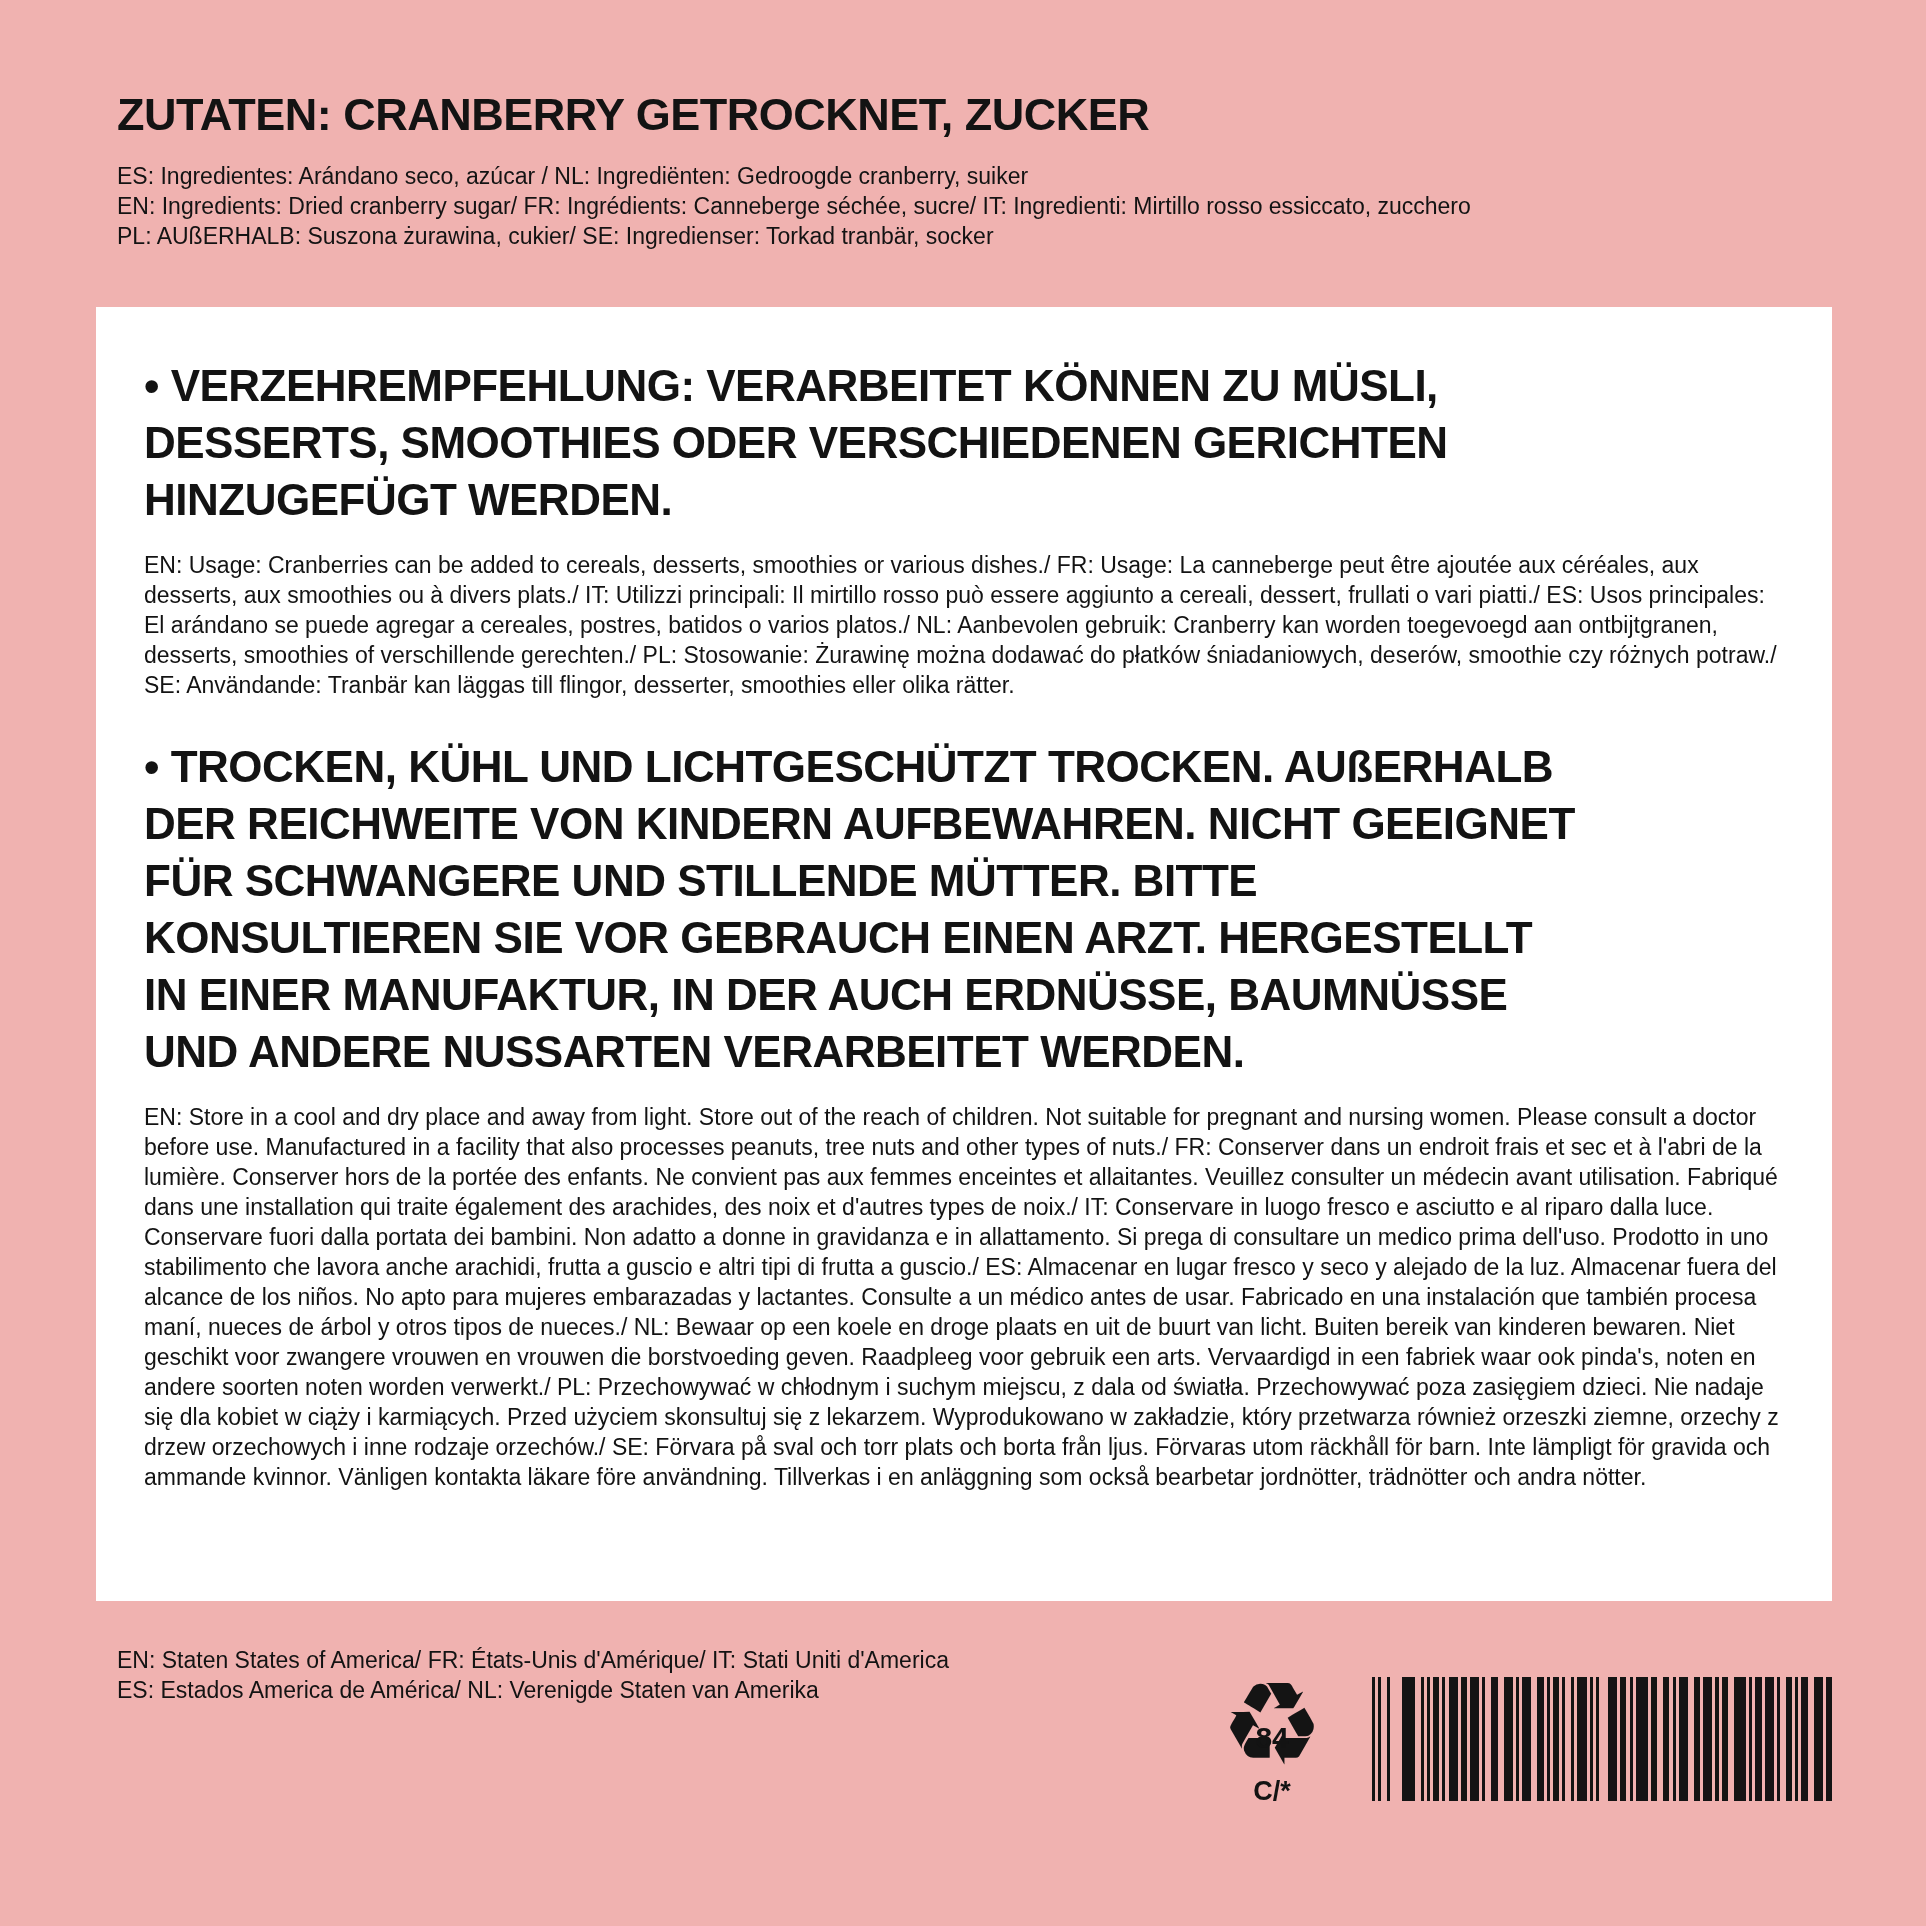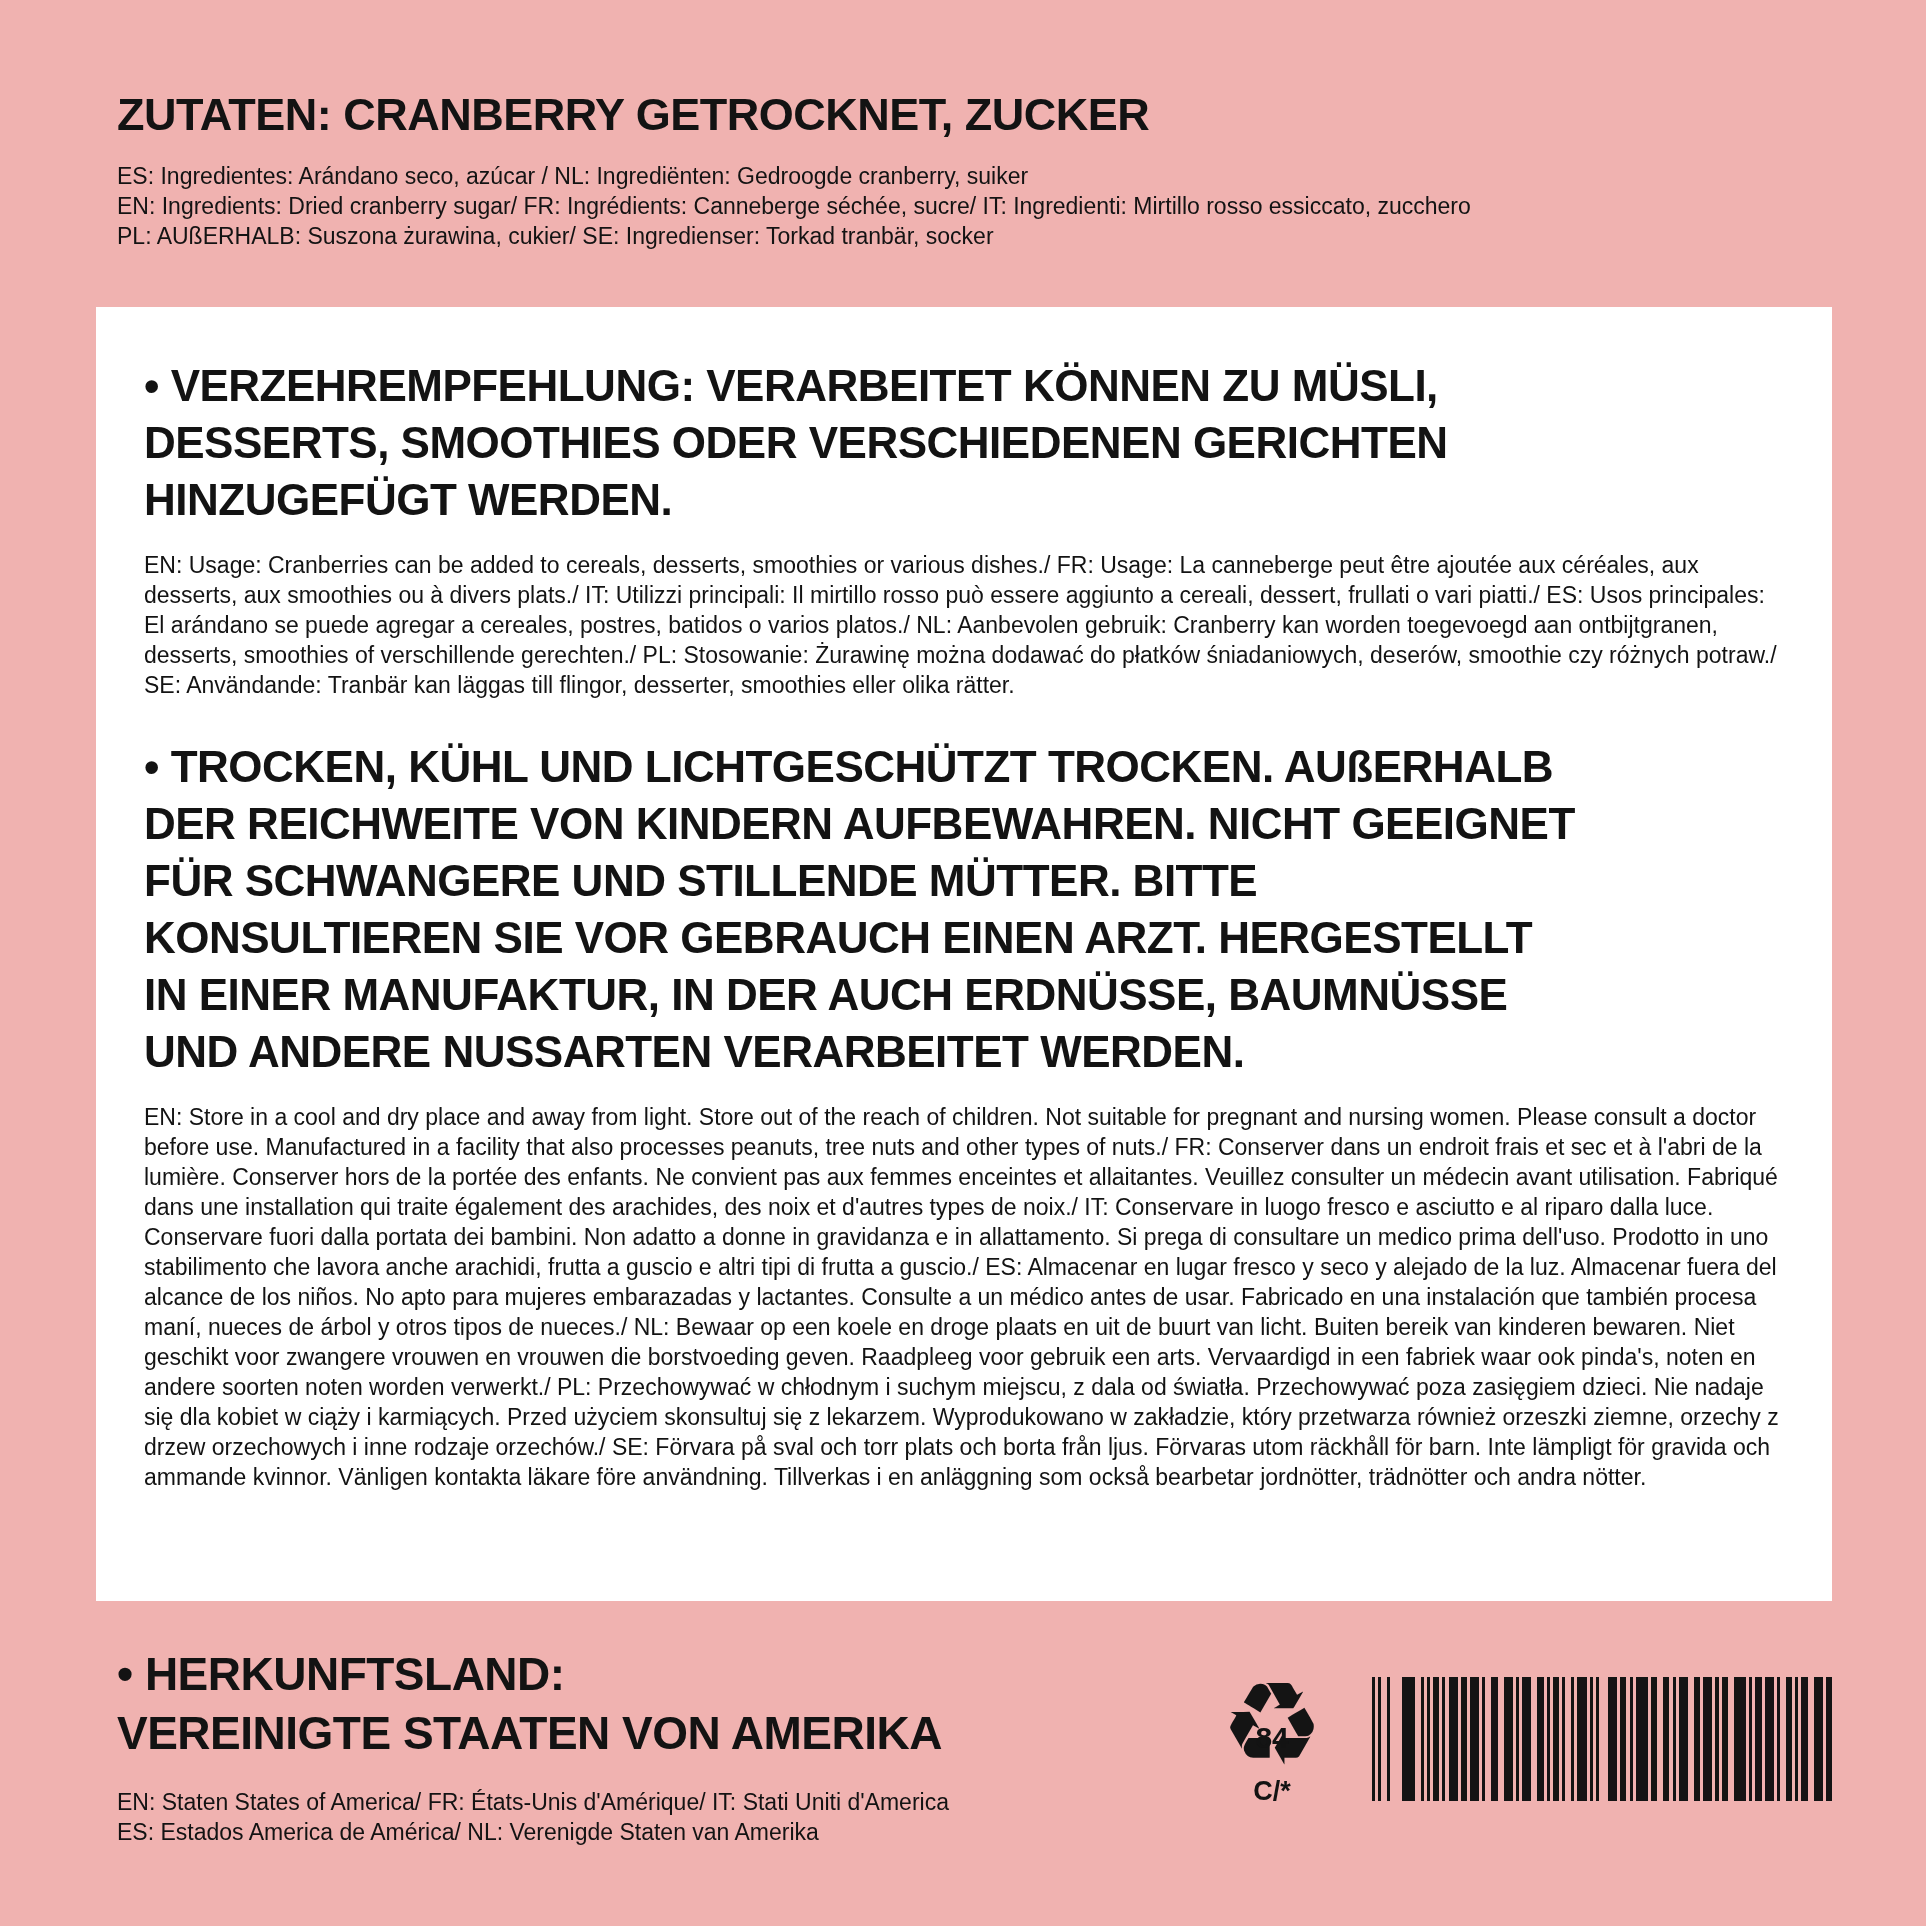--- a/index.html
+++ b/index.html
@@ -81,22 +81,20 @@
 DER REICHWEITE VON KINDERN AUFBEWAHREN. NICHT GEEIGNET
 FÜR SCHWANGERE UND STILLENDE MÜTTER. BITTE
 KONSULTIEREN SIE VOR GEBRAUCH EINEN ARZT. HERGESTELLT
 IN EINER MANUFAKTUR, IN DER AUCH ERDNÜSSE, BAUMNÜSSE
 UND ANDERE NUSSARTEN VERARBEITET WERDEN.</h2>
     <p class="body">EN: Store in a cool and dry place and away from light. Store out of the reach of children. Not suitable for pregnant and nursing women. Please consult a doctor before use. Manufactured in a facility that also processes peanuts, tree nuts and other types of nuts./ FR: Conserver dans un endroit frais et sec et à l'abri de la lumière. Conserver hors de la portée des enfants. Ne convient pas aux femmes enceintes et allaitantes. Veuillez consulter un médecin avant utilisation. Fabriqué dans une installation qui traite également des arachides, des noix et d'autres types de noix./ IT: Conservare in luogo fresco e asciutto e al riparo dalla luce. Conservare fuori dalla portata dei bambini. Non adatto a donne in gravidanza e in allattamento. Si prega di consultare un medico prima dell'uso. Prodotto in uno stabilimento che lavora anche arachidi, frutta a guscio e altri tipi di frutta a guscio./ ES: Almacenar en lugar fresco y seco y alejado de la luz. Almacenar fuera del alcance de los niños. No apto para mujeres embarazadas y lactantes. Consulte a un médico antes de usar. Fabricado en una instalación que también procesa maní, nueces de árbol y otros tipos de nueces./ NL: Bewaar op een koele en droge plaats en uit de buurt van licht. Buiten bereik van kinderen bewaren. Niet geschikt voor zwangere vrouwen en vrouwen die borstvoeding geven. Raadpleeg voor gebruik een arts. Vervaardigd in een fabriek waar ook pinda's, noten en andere soorten noten worden verwerkt./ PL: Przechowywać w chłodnym i suchym miejscu, z dala od światła. Przechowywać poza zasięgiem dzieci. Nie nadaje się dla kobiet w ciąży i karmiących. Przed użyciem skonsultuj się z lekarzem. Wyprodukowano w zakładzie, który przetwarza również orzeszki ziemne, orzechy z drzew orzechowych i inne rodzaje orzechów./ SE: Förvara på sval och torr plats och borta från ljus. Förvaras utom räckhåll för barn. Inte lämpligt för gravida och ammande kvinnor. Vänligen kontakta läkare före användning. Tillverkas i en anläggning som också bearbetar jordnötter, trädnötter och andra nötter.</p>
   </div>
 
   <div class="footer">
     <div class="origin">
-      <h2>• HERKUNFTSLAND:
-VEREINIGTE STAATEN VON AMERIKA</h2>
       <div class="small">EN: Staten States of America/ FR: États-Unis d'Amérique/ IT: Stati Uniti d'America</div>
       <div class="small">ES: Estados America de América/ NL: Verenigde Staten van Amerika</div>
     </div>
 
     <div class="marks">
       <div class="recycle">
         <div class="recycle-glyph">♻</div>
         <div class="recycle-num">84</div>
         <div class="recycle-mat">C/*</div>
       </div>

